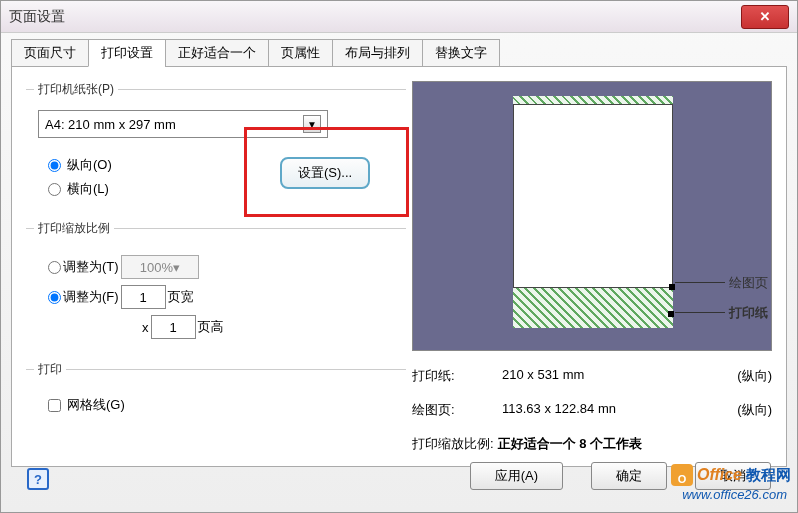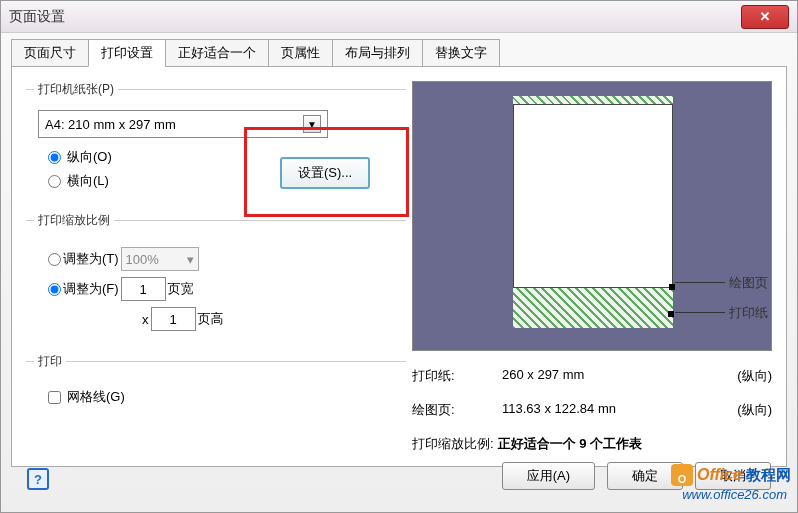--- a/index.html
+++ b/index.html
@@ -10,44 +10,44 @@
     .close-btn { width: 48px; height: 24px; background: linear-gradient(to bottom, #e05050, #c83232); border: 1px solid #8a1818; border-radius: 3px; display: flex; align-items: center; justify-content: center; color: #fff; font-weight: bold; font-size: 14px; cursor: pointer; }
     .content { position: absolute; top: 40px; left: 10px; right: 10px; bottom: 10px; }
     .tabs { display: flex; border-bottom: 1px solid #aaa; height: 26px; align-items: flex-end; }
     .tab { padding: 4px 12px; border: 1px solid #aaa; background: #f5f5f5; margin-right: -1px; position: relative; top: 1px; cursor: pointer; }
     .tab.active { background: #fff; border-bottom: 1px solid #fff; }
     .tab-body { border: 1px solid #aaa; border-top: none; background: #fff; padding: 14px; height: 400px; position: relative; }
     fieldset { border: none; border-top: 1px solid #ccc; margin-bottom: 12px; padding: 12px 8px 4px 8px; }
     legend { padding: 0 4px; color: #333; font-size: 12px; }
     .left-col { width: 380px; float: left; }
     .right-col { width: 360px; float: right; }
-    .paper-select { width: 290px; height: 28px; border: 1px solid #888; display: flex; align-items: center; padding: 0 6px; margin-left: 4px; margin-bottom: 10px; justify-content: space-between; background: #fff; }
+    .paper-select { width: 290px; height: 28px; border: 1px solid #888; display: flex; align-items: center; padding: 0 6px; margin-left: 4px; margin-bottom: 18px; justify-content: space-between; background: #fff; }
     .dropdown-btn { width: 18px; height: 18px; border: 1px solid #888; background: linear-gradient(#fff, #ddd); display: flex; align-items: center; justify-content: center; font-size: 10px; }
     .radio-row { margin: 6px 0 6px 14px; display: flex; align-items: center; }
     .radio-row input { margin-right: 6px; }
-    .setup-btn { position: absolute; left: 268px; top: 90px; padding: 5px 16px; border: 2px solid #5fa8c8; border-radius: 3px; background: linear-gradient(#fdfdfd, #e8f0f4); cursor: pointer; }
+    .setup-btn { position: absolute; left: 268px; top: 90px; padding: 5px 16px; border: 2px solid #5fa8c8; border-radius: 8px; background: linear-gradient(#fdfdfd, #e8f0f4); cursor: pointer; }
     .red-box { position: absolute; left: 232px; top: 60px; width: 165px; height: 90px; border: 3px solid #e02020; pointer-events: none; }
     .scale-row { display: flex; align-items: center; margin: 6px 0 6px 14px; gap: 2px; }
     .num-input { width: 45px; height: 24px; border: 1px solid #888; text-align: center; padding: 2px; }
-    .pct-select { width: 78px; height: 24px; border: 1px solid #aaa; background: #f4f4f4; display: flex; align-items: center; padding: 0 4px; justify-content: space-between; color: #888; }
+    .pct-select { width: 78px; height: 24px; border: 1px solid #aaa; background: #f4f4f4; display: flex; align-items: center; padding: 0 4px; justify-content: center; color: #888; }
     .checkbox-row { margin: 6px 0 6px 14px; display: flex; align-items: center; }
     .checkbox-row input { margin-right: 6px; }
     .preview-area { width: 360px; height: 270px; background: #6a6a8e; border: 1px solid #888; position: relative; }
     .paper-preview { position: absolute; left: 100px; top: 14px; width: 160px; height: 232px; background: repeating-linear-gradient(45deg, #5fa860, #5fa860 2px, #ecf6ec 2px, #ecf6ec 6px); }
     .drawing-preview { position: absolute; left: 100px; top: 22px; width: 160px; height: 184px; background: #fff; border: 1px solid #444; }
     .handle { position: absolute; width: 6px; height: 6px; background: #000; }
     .handle.bottom-right { right: -3px; bottom: -3px; }
     .leader { position: absolute; border-top: 1px solid #333; height: 1px; }
     .leader-label { position: absolute; font-size: 13px; color: #333; }
     .info-row { display: flex; margin: 16px 0; font-size: 13px; }
     .info-label { width: 90px; }
     .info-value { flex: 1; }
     .info-orient { width: 60px; text-align: right; }
     .bold { font-weight: bold; }
-    .button-bar { position: absolute; right: 16px; bottom: 12px; display: flex; gap: 12px; }
+    .button-bar { position: absolute; right: 16px; bottom: 12px; display: flex; gap: 28px; }
     .dlg-btn { padding: 4px 24px; border: 1px solid #888; border-radius: 3px; background: linear-gradient(#fdfdfd, #e6e6e6); cursor: pointer; }
     .help-icon { position: absolute; left: 16px; bottom: 12px; width: 22px; height: 22px; border: 2px solid #2868c8; border-radius: 3px; background: #e8f0fc; color: #2868c8; font-weight: bold; display: flex; align-items: center; justify-content: center; cursor: pointer; }
     .watermark { position: absolute; right: 6px; bottom: 26px; display: flex; align-items: center; gap: 4px; font-weight: bold; }
     .watermark .word-office { color: #e08020; font-size: 16px; font-style: italic; }
     .watermark .word-tutorial { color: #1058b0; font-size: 15px; }
     .watermark-sub { position: absolute; right: 10px; bottom: 10px; color: #1058b0; font-size: 13px; font-style: italic; }
     .wm-square { width: 22px; height: 22px; background: #f0a030; border-radius: 4px; display: flex; align-items: flex-end; justify-content: center; color: #fff; font-weight: bold; font-size: 11px; padding-bottom: 1px; }
   </style>
 </head>
 <body>
@@ -128,37 +128,37 @@
       <div class="right-col">
         <div class="preview-area">
           <div class="paper-preview"></div>
           <div class="drawing-preview">
             <div class="handle bottom-right"></div>
           </div>
           <div style="position:absolute; right:97px; top:229px; width:6px; height:6px; background:#000;"></div>
           <div class="leader" style="left:262px; top:200px; width:50px;"></div>
           <span class="leader-label" style="left:316px; top:192px;">绘图页</span>
           <div class="leader" style="left:262px; top:230px; width:50px;"></div>
-          <span class="leader-label" style="left:316px; top:222px;">打印纸</span>
+          <span class="leader-label" style="left:316px; top:222px;font-weight:bold;">打印纸</span>
         </div>
 
         <div style="margin-top:10px;">
           <div class="info-row">
             <span class="info-label">打印纸:</span>
-            <span class="info-value">260 x 297 mm</span>
+            <span class="info-value">210 x 531 mm</span>
             <span class="info-orient">(纵向)</span>
           </div>
           <div class="info-row">
             <span class="info-label">绘图页:</span>
             <span class="info-value">113.63 x 122.84 mn</span>
             <span class="info-orient">(纵向)</span>
           </div>
           <div class="info-row" style="margin-top:14px;">
             <span>打印缩放比例:</span>
-            <span class="bold" style="margin-left:4px;">正好适合一个 9 个工作表</span>
+            <span class="bold" style="margin-left:4px;">正好适合一个 8 个工作表</span>
           </div>
         </div>
       </div>
 
     </div>
 
     <div class="help-icon">
       <span>?</span>
     </div>
 

